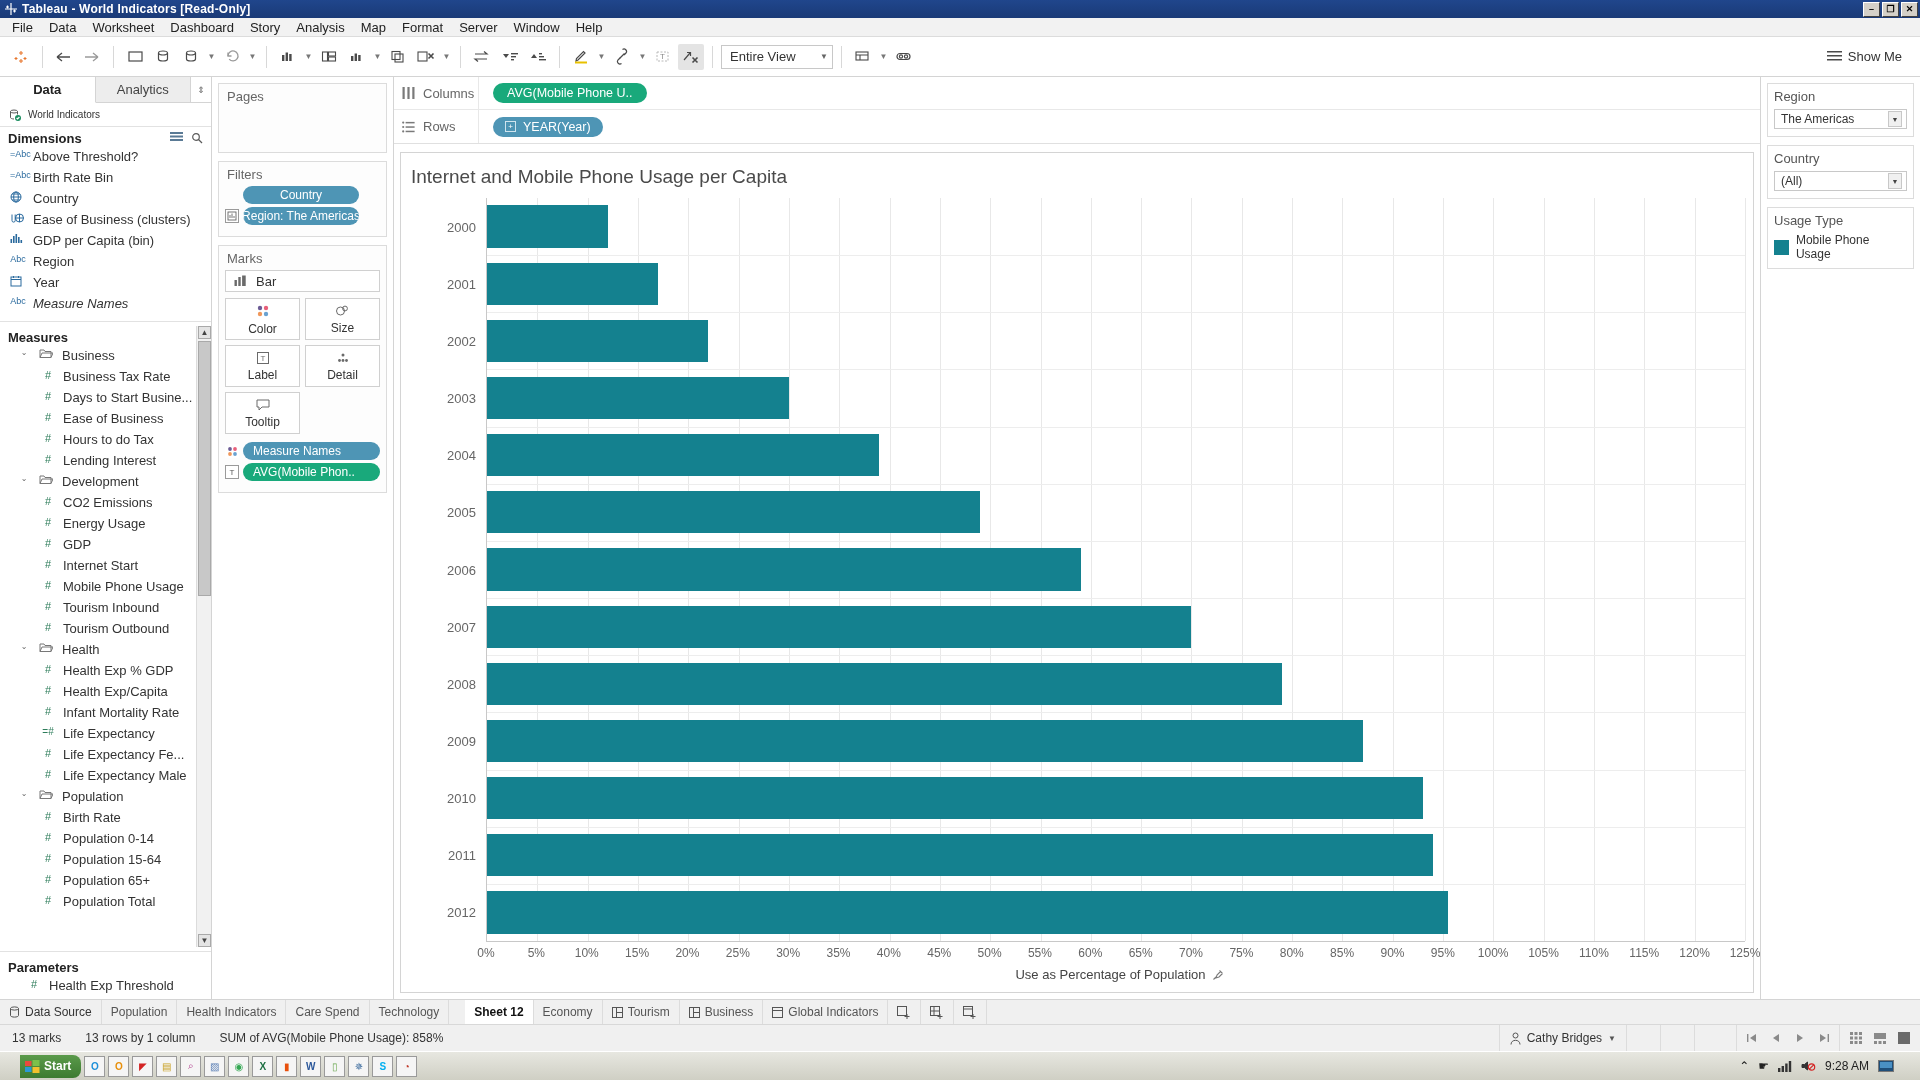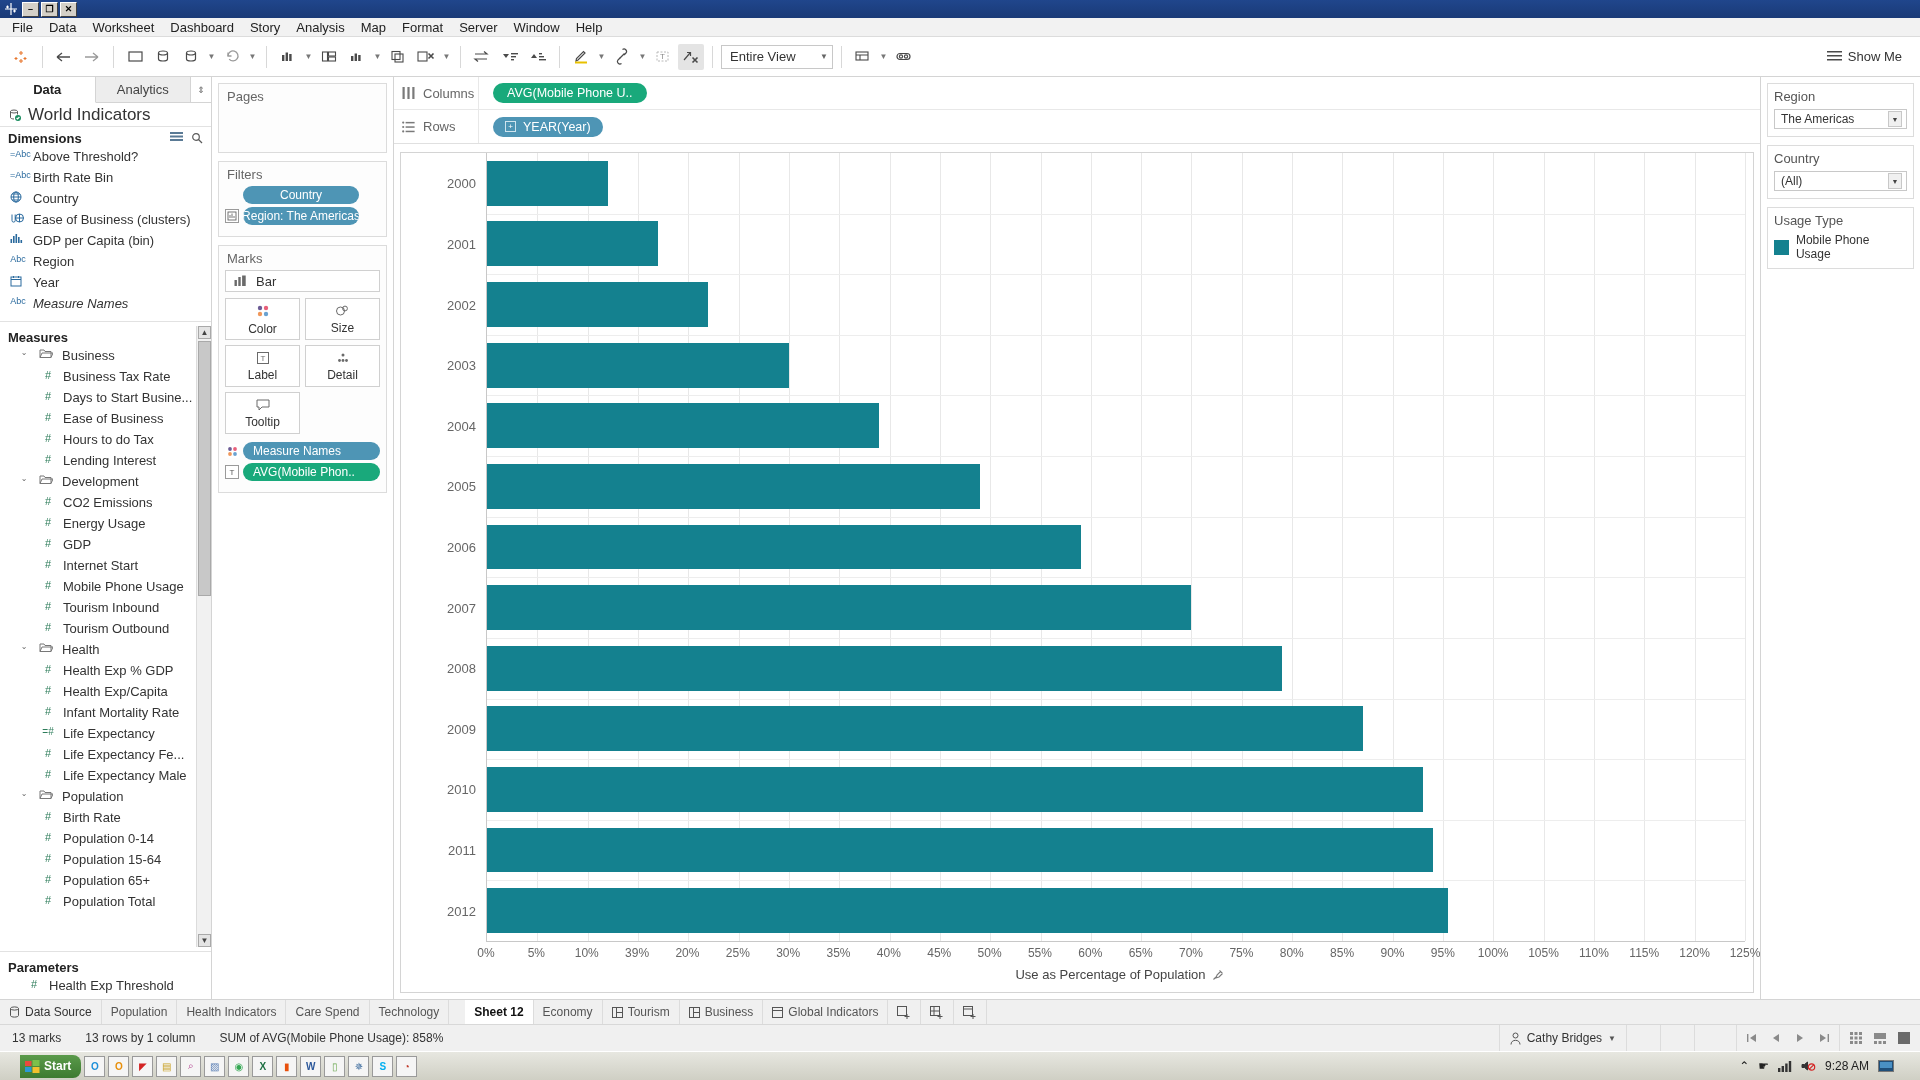--- a/index.html
+++ b/index.html
@@ -43,21 +43,21 @@
   #main { display:flex; height:calc(1080px - 18px - 19px - 40px - 25px - 27px - 29px); }
   
   #datapane { width:212px; border-right:1px solid #d4d4d4; display:flex; flex-direction:column;
     background:#fff; }
   .dp-tabs { display:flex; height:26px; border-bottom:1px solid #d4d4d4; }
   .dp-tab { flex:1; display:flex;align-items:center;justify-content:center;font-size:13px;
      background:#ededed; border-right:1px solid #d4d4d4; color:#444;}
   .dp-tab.active { background:#fff; font-weight:bold; color:#222; border-bottom:1px solid #fff;
      margin-bottom:-1px;}
   .dp-spin { width:20px; display:flex;align-items:center;justify-content:center;font-size:9px;color:#666;}
-  .dp-source { height:24px; display:flex;align-items:center;gap:6px;padding:0 8px;font-size:17px;
+  .dp-source { height:24px; display:flex;align-items:center;gap:6px;padding:0 8px;font-size:10px;
      border-bottom:1px solid #e2e2e2; color:#333;}
   .dp-section { height:22px;display:flex;align-items:center;padding:0 8px;font-weight:bold;font-size:13px;
      color:#222; }
   .dp-section .right { margin-left:auto; display:flex; gap:8px; color:#666; font-weight:normal;}
   .dp-list { font-size:13px; }
   .dp-item { height:21px; display:flex; align-items:flex-start; gap:7px; padding-left:10px; color:#333;}
   .dp-item .ic { width:16px;text-align:center;font-size:11px;color:#2a6a9e;flex:none;}
   .dp-item.measure .ic { color:#2e7d5b; }
   .dp-item.italic { font-style:italic; }
   .dp-item.lvl1 { padding-left:16px; }
@@ -145,20 +145,21 @@
 
 <div id="titlebar">
   <span class="tb-icon">
     <svg width="14" height="14" viewBox="0 0 14 14">
       <g stroke="#ffffff" stroke-width="1.2">
         <path d="M7 1v12M1 7h12"></path>
         <path d="M3.5 3.5v3M2 5h3M10.5 7.5v3M9 9h3"></path>
       </g>
     </svg>
   </span>
+  <span class="tb-text">Tableau - World Indicators [Read-Only]</span>
   <span class="tb-btns">
     <div>–</div>
     <div>❐</div>
     <div>✕</div>
   </span>
 </div>
 
 <div id="menubar">
   <span>File</span>
   <span>Data</span>
@@ -805,20 +806,21 @@
           <span class="pill blue" style="height:20px;border-radius:10px;font-size:12.5px;padding:0 12px;gap:7px;">
             <span style="display:inline-flex;align-items:center;justify-content:center;width:11px;height:11px;border:1px solid #cfe4ee;font-size:8px;line-height:1;">+</span>
             <span>YEAR(Year)</span>
           </span>
         </div>
       </div>
     </div>
 
     <div id="viz">
       <div id="vizcard">
+        <div id="viztitle">Internet and Mobile Phone Usage per Capita</div>
         <div id="plotarea">
           <div id="ylabels">
               <div class="yl" style="top: 3.84615%;">2000</div>
               <div class="yl" style="top: 11.5385%;">2001</div>
               <div class="yl" style="top: 19.2308%;">2002</div>
               <div class="yl" style="top: 26.9231%;">2003</div>
               <div class="yl" style="top: 34.6154%;">2004</div>
               <div class="yl" style="top: 42.3077%;">2005</div>
               <div class="yl" style="top: 50%;">2006</div>
               <div class="yl" style="top: 57.6923%;">2007</div>
@@ -879,21 +881,21 @@
               <div class="bar" title="2011: 94%" style="top: 85.6154%; height: 5.69231%; left: 0%; width: 75.2%; background: rgb(20, 129, 143);"></div>
               <div style="position: absolute; left: 0px; right: 0px; height: 1px; background: rgb(237, 237, 237); top: 92.3077%;"></div>
               <div class="bar" title="2012: 95.5%" style="top: 93.3077%; height: 5.69231%; left: 0%; width: 76.4%; background: rgb(20, 129, 143);"></div>
               <div style="position: absolute; left: 0px; right: 0px; height: 1px; background: rgb(237, 237, 237); top: 100%;"></div>
             </div>
         </div>
         <div id="xaxis">
             <div class="xt" style="left: 0%;">0%</div>
             <div class="xt" style="left: 4%;">5%</div>
             <div class="xt" style="left: 8%;">10%</div>
-            <div class="xt" style="left: 12%;">39%</div>
+            <div class="xt" style="left: 12%;">15%</div>
             <div class="xt" style="left: 16%;">20%</div>
             <div class="xt" style="left: 20%;">25%</div>
             <div class="xt" style="left: 24%;">30%</div>
             <div class="xt" style="left: 28%;">35%</div>
             <div class="xt" style="left: 32%;">40%</div>
             <div class="xt" style="left: 36%;">45%</div>
             <div class="xt" style="left: 40%;">50%</div>
             <div class="xt" style="left: 44%;">55%</div>
             <div class="xt" style="left: 48%;">60%</div>
             <div class="xt" style="left: 52%;">65%</div>

